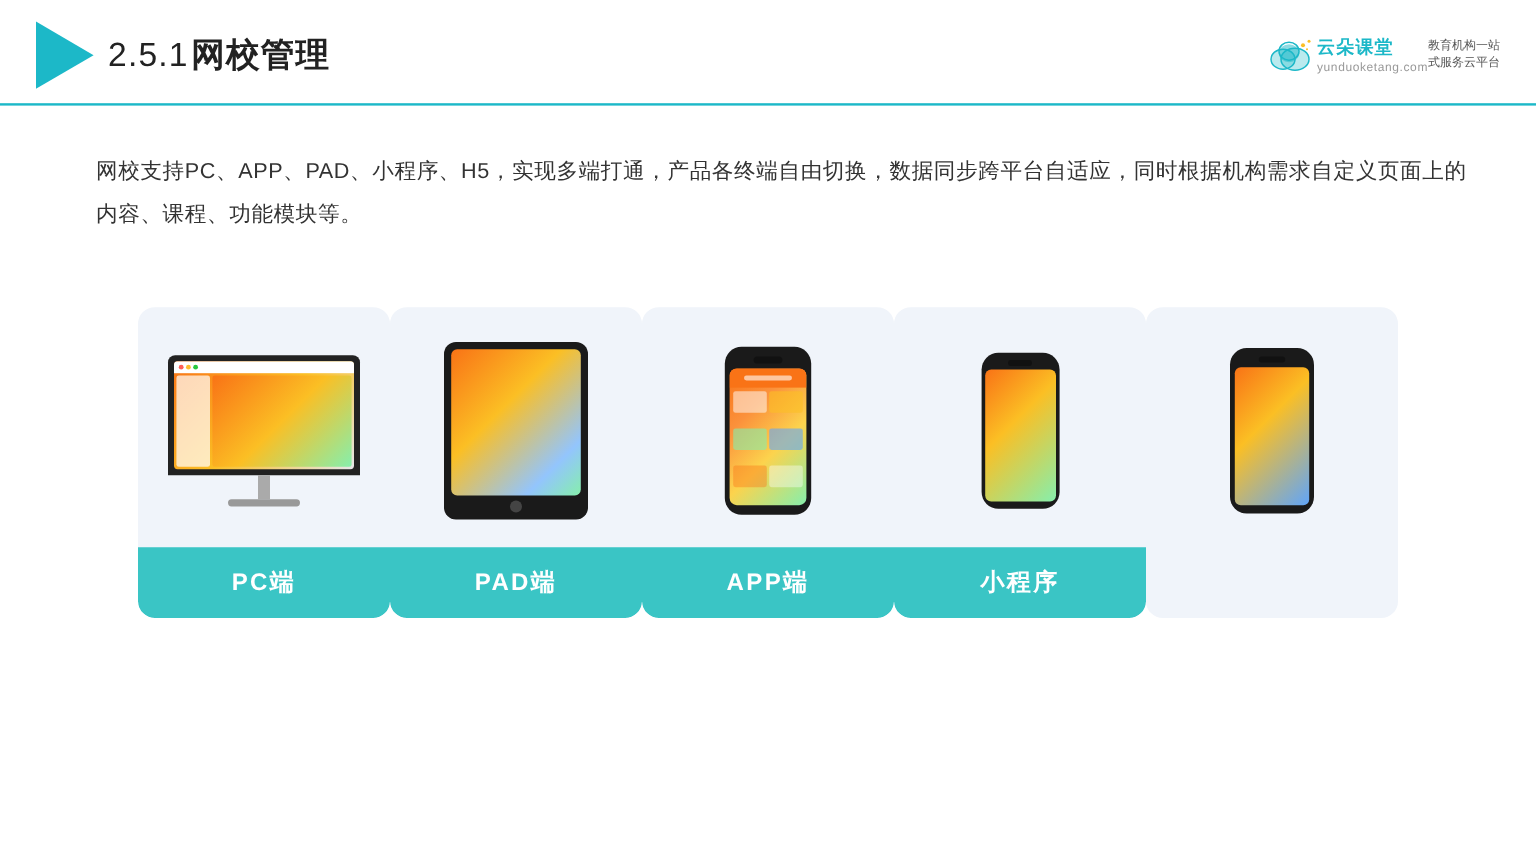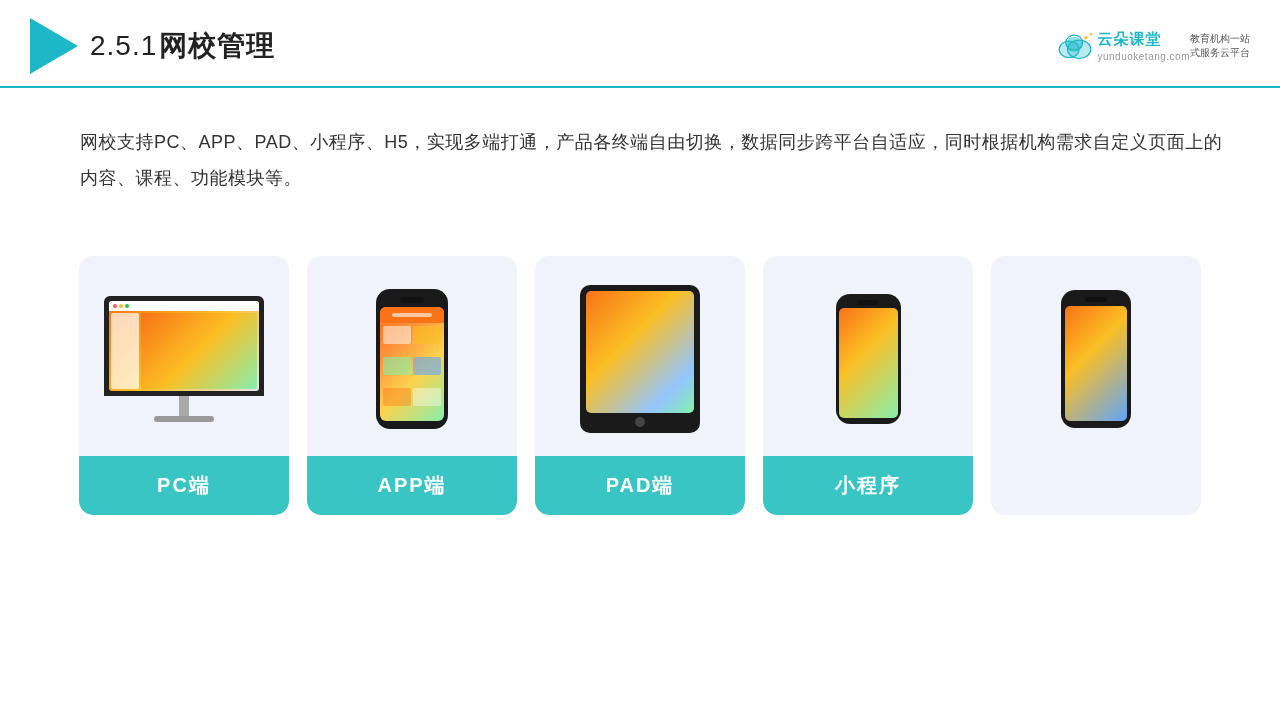--- a/index.html
+++ b/index.html
@@ -78,21 +78,20 @@
       font-size: 18px;
       color: #333;
       line-height: 2;
       letter-spacing: 0.5px;
     }
 
     
     .cards-section {
       display: flex;
       justify-content: center;
-      gap: 18px;
       padding: 30px 60px 30px 60px;
       margin-top: 10px;
     }
 
     .device-card {
       background: #f0f4fa;
       border-radius: 14px;
       width: 210px;
       display: flex;
       flex-direction: column;
@@ -385,20 +384,30 @@
         </div>
         <div class="pc-stand"></div>
         <div class="pc-base"></div>
       </div>
     </div>
     <div class="card-label">PC端</div>
   </div>
 
   <div class="device-card">
     <div class="card-image-area">
+      <div class="tablet-mockup">
+        <div class="tablet-screen" style="background: linear-gradient(135deg,#f97316 0%,#fbbf24 40%,#93c5fd 80%,#86efac 100%);"></div>
+        <div class="tablet-home-btn"></div>
+      </div>
+    </div>
+    <div class="card-label">PAD端</div>
+  </div>
+
+  <div class="device-card">
+    <div class="card-image-area">
       <div class="phone-mockup">
         <div class="phone-notch"></div>
         <div class="phone-screen">
           <div class="phone-screen-header">
             <div class="phone-screen-header-text"></div>
           </div>
           <div class="phone-content-blocks">
             <div class="phone-block" style="background:rgba(255,255,255,0.5);"></div>
             <div class="phone-block" style="background:rgba(251,191,36,0.6);"></div>
             <div class="phone-block" style="background:rgba(134,239,172,0.6);"></div>
@@ -407,30 +416,20 @@
             <div class="phone-block" style="background:rgba(255,255,255,0.4);"></div>
           </div>
         </div>
       </div>
     </div>
     <div class="card-label">APP端</div>
   </div>
 
   <div class="device-card">
     <div class="card-image-area">
-      <div class="tablet-mockup">
-        <div class="tablet-screen" style="background: linear-gradient(135deg,#f97316 0%,#fbbf24 40%,#93c5fd 80%,#86efac 100%);"></div>
-        <div class="tablet-home-btn"></div>
-      </div>
-    </div>
-    <div class="card-label">PAD端</div>
-  </div>
-
-  <div class="device-card">
-    <div class="card-image-area">
       <div class="phone-small">
         <div class="phone-small-notch"></div>
         <div class="phone-small-screen" style="background: linear-gradient(135deg,#f97316 0%,#fbbf24 40%,#86efac 100%);"></div>
       </div>
     </div>
     <div class="card-label">小程序</div>
   </div>
 
   <div class="device-card">
     <div class="card-image-area">

